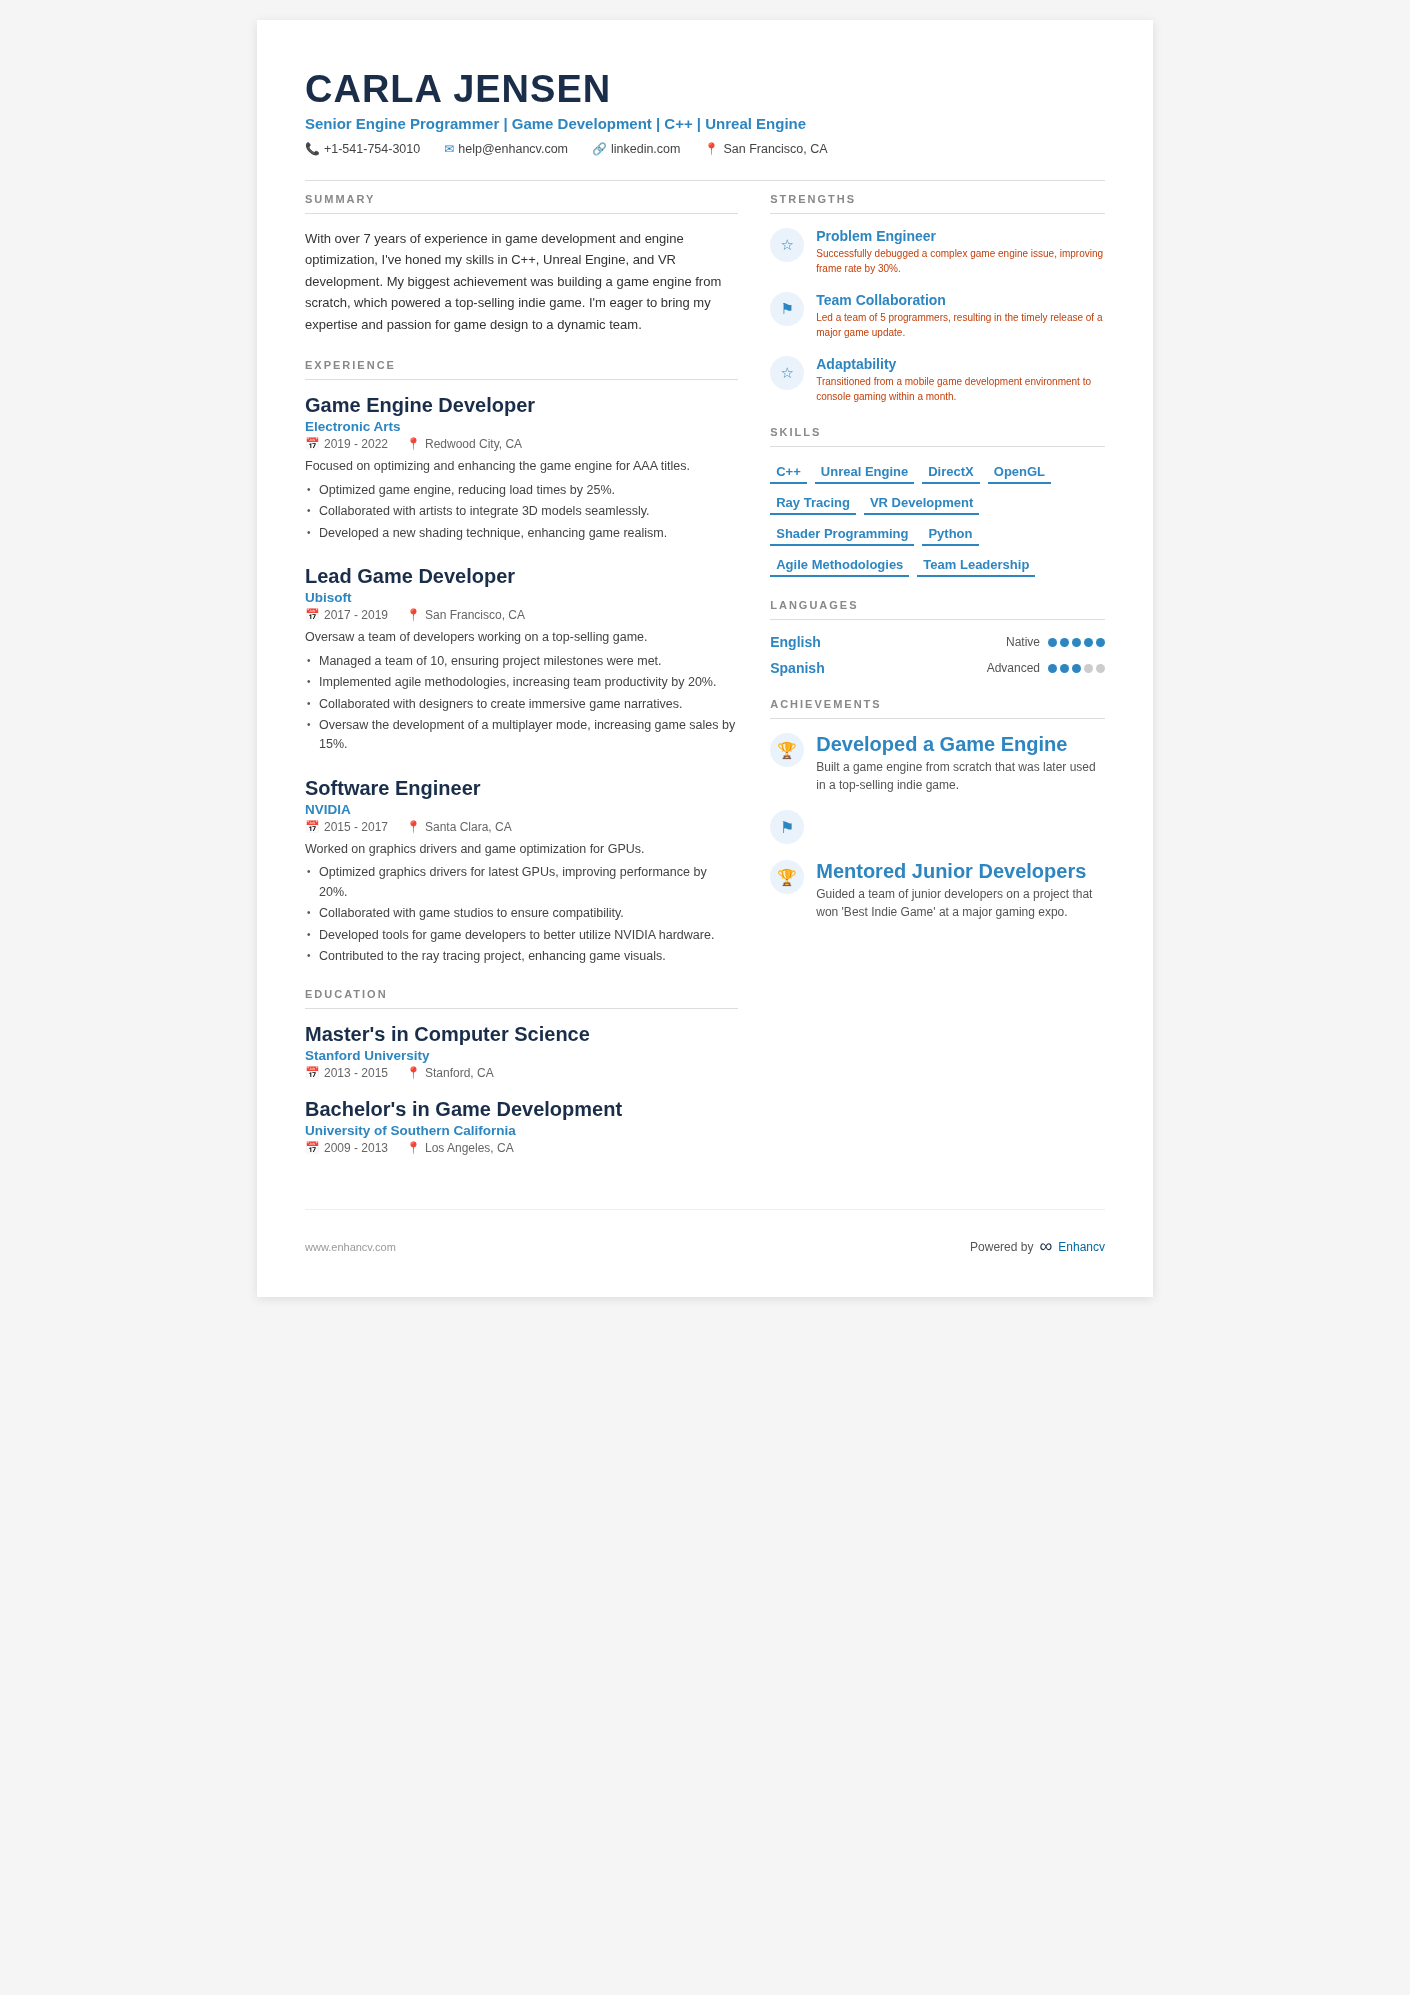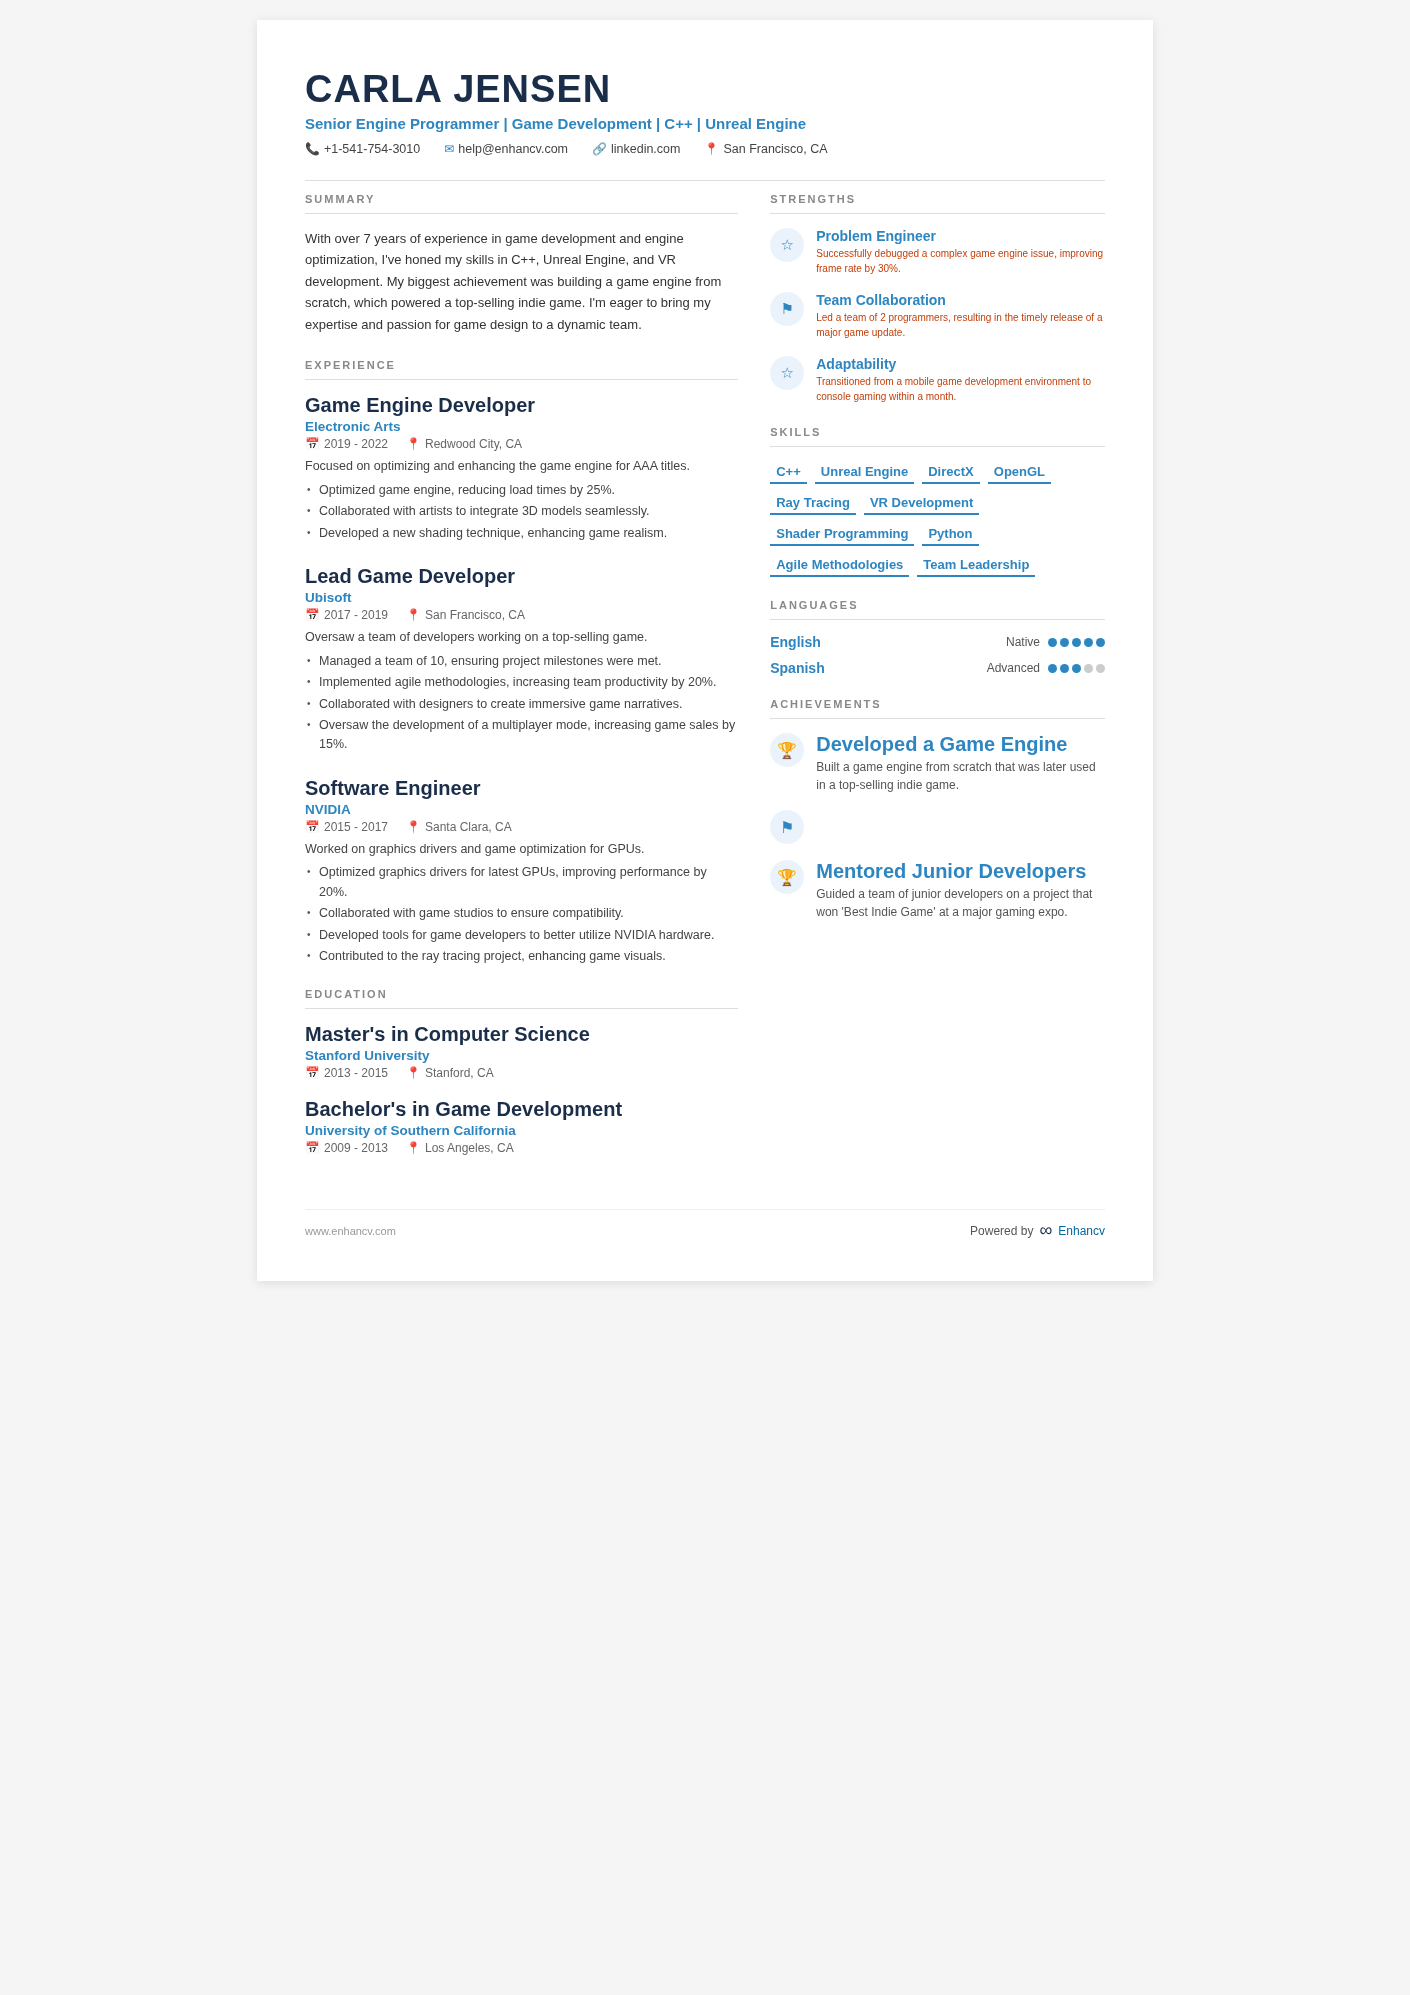--- a/index.html
+++ b/index.html
@@ -261,21 +261,21 @@
       font-size: 12px;
       color: #555;
       line-height: 1.5;
     }
     
     .footer {
       display: flex;
       justify-content: space-between;
       align-items: center;
       margin-top: 32px;
-      padding-top: 10px;
+      padding-top: 26px;
       border-top: 1px solid #eee;
       font-size: 11px;
       color: #999;
     }
     .footer-logo {
       display: flex;
       align-items: center;
       gap: 6px;
       font-size: 12px;
       color: #555;
@@ -448,21 +448,21 @@
           <div>
             <div class="strength-title">Problem Engineer</div>
             <div class="strength-desc">Successfully debugged a complex game engine issue, improving frame rate by 30%.</div>
           </div>
         </div>
 
         <div class="strength-item">
           <div class="strength-icon">⚑</div>
           <div>
             <div class="strength-title">Team Collaboration</div>
-            <div class="strength-desc">Led a team of 2 programmers, resulting in the timely release of a major game update.</div>
+            <div class="strength-desc">Led a team of 5 programmers, resulting in the timely release of a major game update.</div>
           </div>
         </div>
 
         <div class="strength-item">
           <div class="strength-icon">☆</div>
           <div>
             <div class="strength-title">Adaptability</div>
             <div class="strength-desc">Transitioned from a mobile game development environment to console gaming within a month.</div>
           </div>
         </div>

